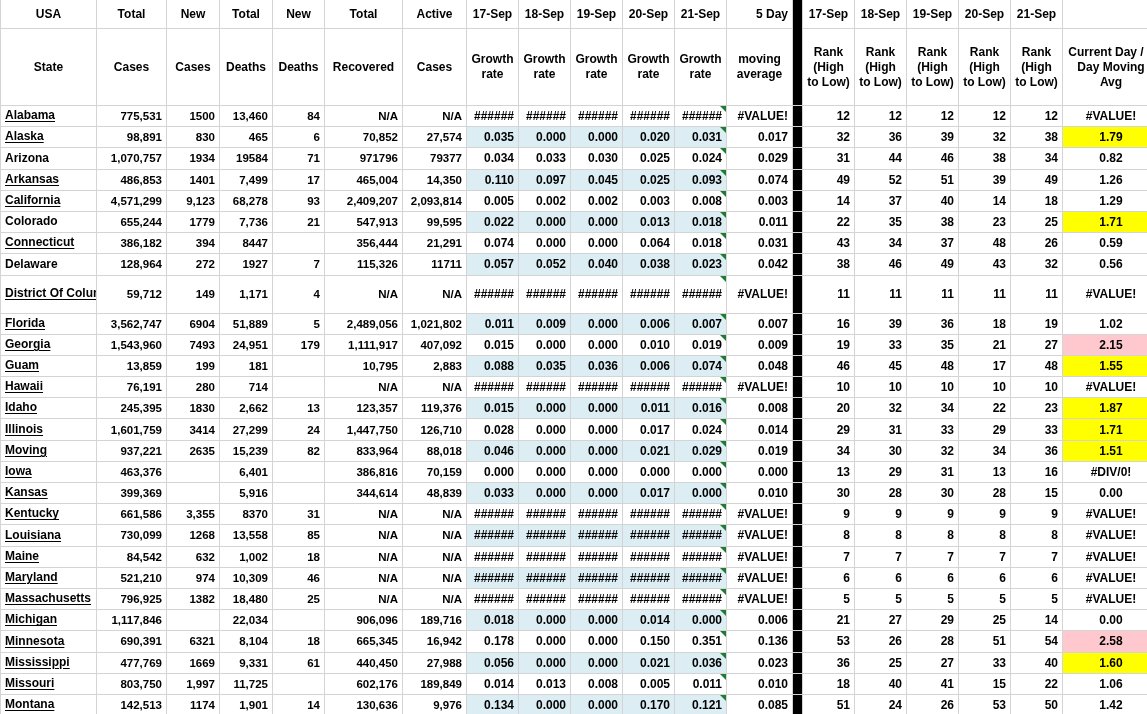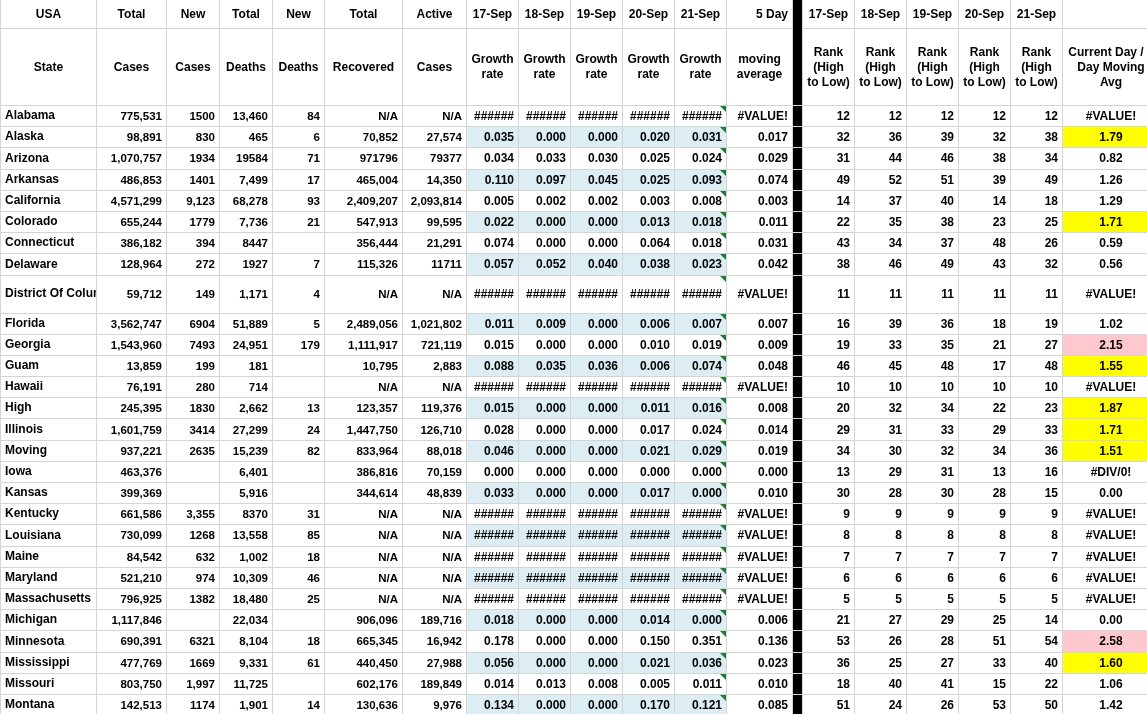--- a/index.html
+++ b/index.html
@@ -26,21 +26,21 @@
   
   tr.hdr1 td{height:28px;text-align:center;font-weight:bold;font-size:12px;border-top:none;margin-top:38px;}
   tr.hdr2 td{height:76px;text-align:center;font-weight:bold;font-size:12px;line-height:1.25;white-space:normal;}
 
   
   tr.drow td{height:20.2px;}
   td.state{
     text-align:left;font-weight:bold;font-size:12px;
     padding-left:3px;white-space:normal;line-height:1.15;
   }
-  td.state span.nm{ text-underline-offset:2px;}
+  td.state span.nm{ text-decoration:underline; text-underline-offset:2px;}
   td.state.nolink span.nm{ text-decoration:none;}
   tr.tall td{height:37px;}
 
   td.num{text-align:right;font-weight:bold;}
   td.gr{text-align:right;font-weight:normal;font-size:12px;}
   td.gr.band{background:#dceef3;}
   td.avg{text-align:right;font-weight:normal;font-size:12px;position:relative;}
   td.rank{text-align:right;font-weight:normal;font-size:12px;}
   td.cur{text-align:center;font-weight:normal;font-size:12px;}
   td.cur.yellow{background:#ffff00;}
@@ -352,21 +352,21 @@
         <td class="rank">19</td>
         <td class="cur">1.02</td>
       </tr>
       <tr class="drow">
         <td class="state"><span class="nm">Georgia</span></td>
         <td class="num">1,543,960</td>
         <td class="num">7493</td>
         <td class="num">24,951</td>
         <td class="num">179</td>
         <td class="num">1,111,917</td>
-        <td class="num">721,119</td>
+        <td class="num">407,092</td>
         <td class="gr">0.015</td>
         <td class="gr">0.000</td>
         <td class="gr">0.000</td>
         <td class="gr">0.010</td>
         <td class="gr mark">0.019</td>
         <td class="avg">0.009</td>
         <td class="sep"></td>
         <td class="rank">19</td>
         <td class="rank">33</td>
         <td class="rank">35</td>
@@ -412,21 +412,21 @@
         <td class="avg">#VALUE!</td>
         <td class="sep"></td>
         <td class="rank">10</td>
         <td class="rank">10</td>
         <td class="rank">10</td>
         <td class="rank">10</td>
         <td class="rank">10</td>
         <td class="cur">#VALUE!</td>
       </tr>
       <tr class="drow">
-        <td class="state"><span class="nm">High</span></td>
+        <td class="state"><span class="nm">Idaho</span></td>
         <td class="num">245,395</td>
         <td class="num">1830</td>
         <td class="num">2,662</td>
         <td class="num">13</td>
         <td class="num">123,357</td>
         <td class="num">119,376</td>
         <td class="gr band">0.015</td>
         <td class="gr band">0.000</td>
         <td class="gr band">0.000</td>
         <td class="gr band">0.011</td>

